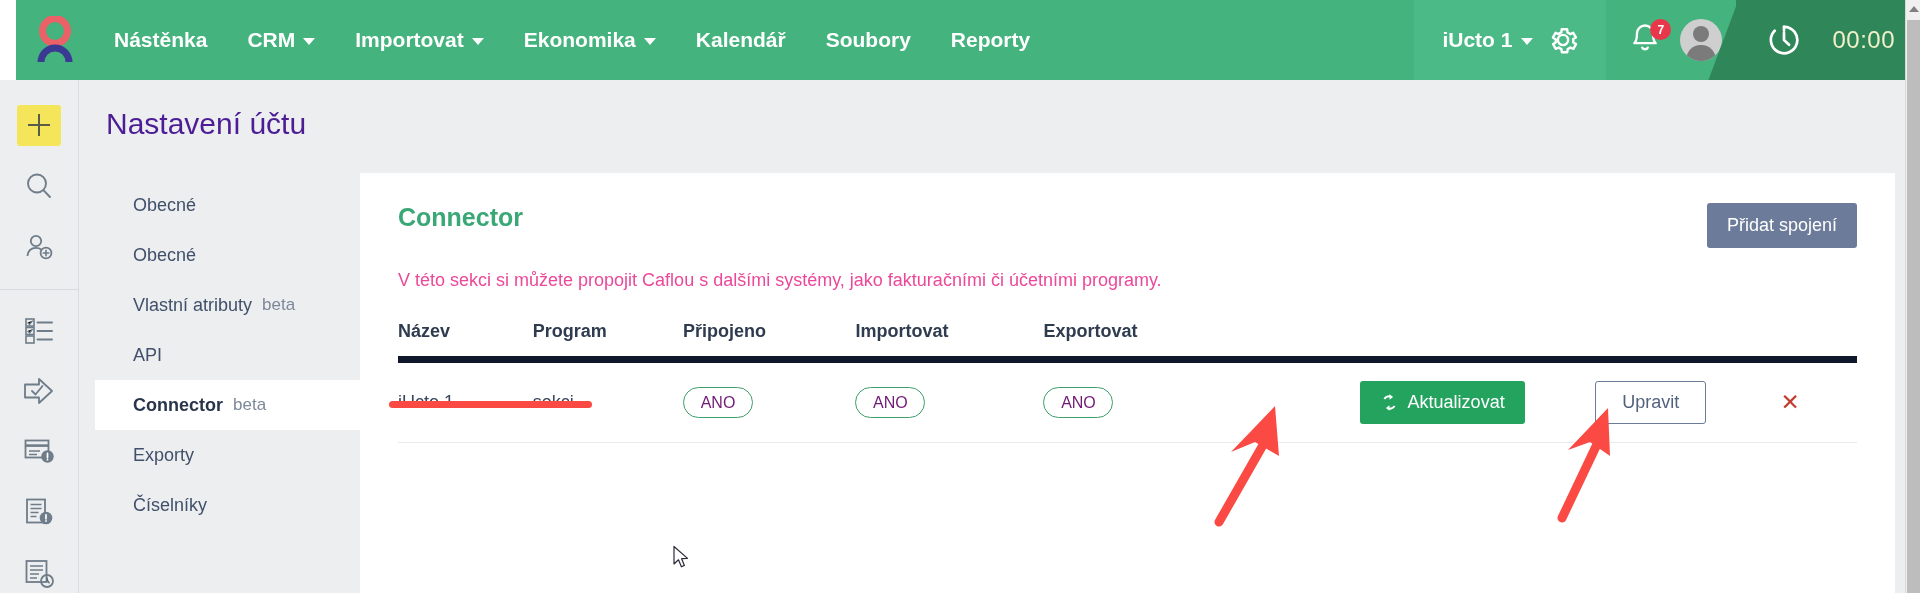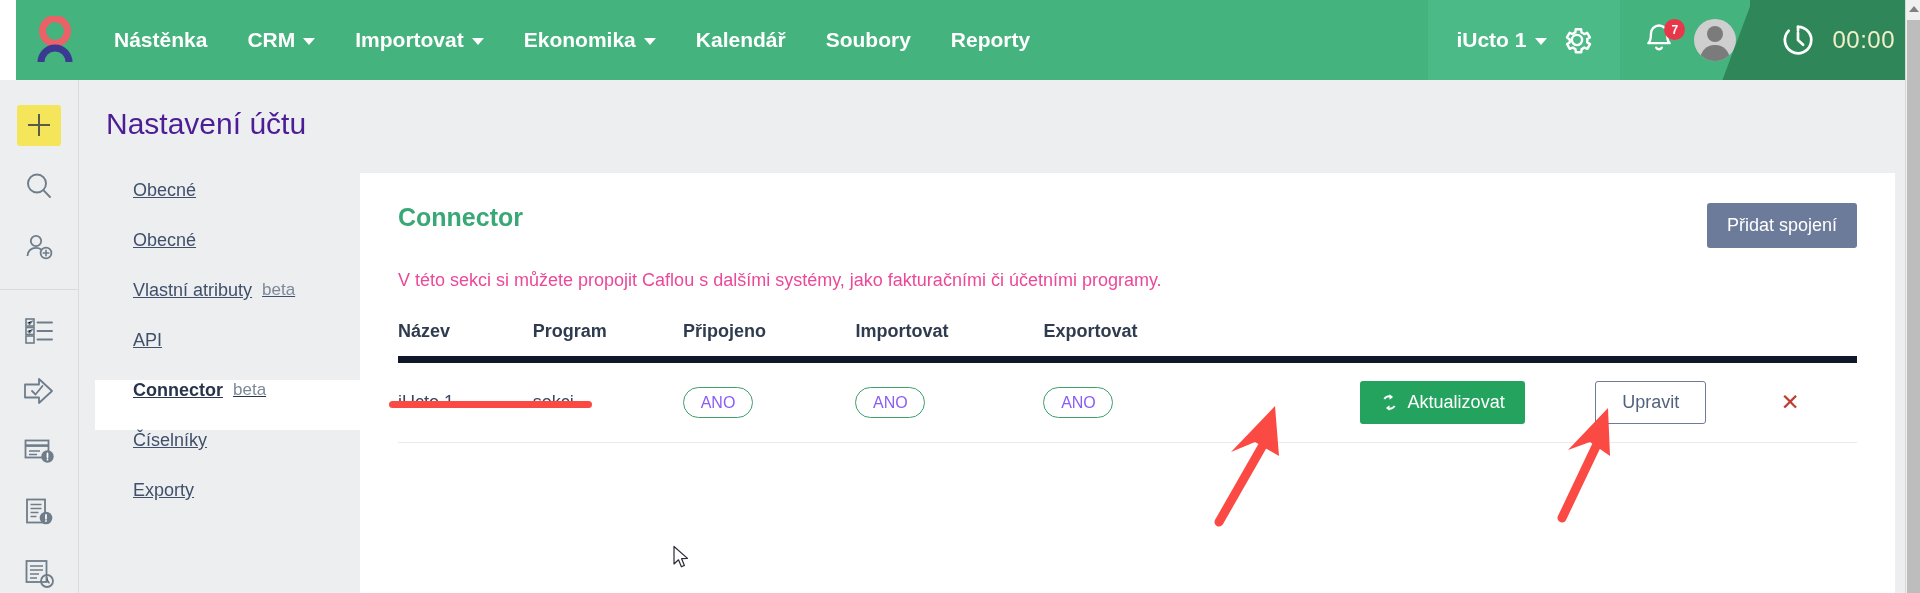--- a/index.html
+++ b/index.html
@@ -80,21 +80,21 @@
     width: 16px; height: 16px; border-radius: 50%; background: #7b7b7b;
   }
   .avatar .body {
     position: absolute; bottom: -6px; left: 50%; transform: translateX(-50%);
     width: 29px; height: 22px; border-radius: 14px 14px 0 0; background: #7b7b7b;
   }
 
   .timer-box {
     position: relative; height: 80px;
     background: #2e8659; display: flex; align-items: center;
-    padding: 0 26px 0 30px; gap: 16px; cursor: pointer;
+    padding: 0 26px 0 30px; gap: 30px; cursor: pointer;
   }
   .timer-box::before {
     content: ""; position: absolute; left: -28px; top: 0;
     width: 30px; height: 80px;
     background: #2e8659;
     clip-path: polygon(100% 0, 100% 100%, 0 100%);
   }
   .timer-icon { width: 36px; height: 36px; }
   .timer-val { color: #f2f0c8; font-size: 24px; letter-spacing: .5px; }
 
@@ -137,23 +137,23 @@
   .page-title {
     position: absolute; top: 27px; left: 27px;
     font-size: 30px; color: #4c1d95; font-weight: normal;
   }
 
   
   .settings-nav {
     position: absolute; top: 100px; left: 16px; width: 281px;
   }
   .snav-item {
-    height: 50px; display: flex; 
+    height: 50px; display: flex; align-items: center;
     padding-left: 38px; gap: 10px;
-    font-size: 18px; color: #41506a; cursor: pointer; text-decoration: underline;
+    font-size: 18px; color: #41506a; cursor: pointer;
   }
   .snav-item.active { background: #ffffff; font-weight: bold; color: #28354a; }
   .snav-beta { font-size: 17px; color: #7d8899; font-weight: normal; }
 
   
   .card {
     position: absolute; top: 93px; left: 281px; right: 10px; bottom: 0;
     background: #ffffff;
   }
   .card-head {
@@ -186,21 +186,21 @@
   .col-imp  { width: 194px; margin-left: 44px; }
   .col-exp  { width: 330px; }
   .col-upd  { width: 240px; }
   .col-edit { width: 190px; }
   .col-del  { width: 80px; }
 
   .pill {
     display: inline-flex; align-items: center; justify-content: center;
     min-width: 70px; height: 31px; padding: 0 14px;
     border: 1px solid #3f9f6b; border-radius: 16px;
-    color: #8b5cf6; font-size: 16px; background: #fff;
+    color: #701a75; font-size: 16px; background: #fff;
   }
   .btn-update {
     display: inline-flex; align-items: center; gap: 9px;
     background: #24a35f; color: #ffffff; border: none; border-radius: 3px;
     font-size: 18px; padding: 11px 20px; cursor: pointer;
     font-family: "Liberation Sans", sans-serif;
   }
   .btn-edit {
     display: inline-flex; align-items: center; justify-content: center;
     background: #ffffff; color: #53627c;
@@ -396,24 +396,24 @@
         <span class="snav-beta">beta</span>
       </div>
       <div class="snav-item">
         <span>API</span>
       </div>
       <div class="snav-item active">
         <span>Connector</span>
         <span class="snav-beta">beta</span>
       </div>
       <div class="snav-item">
+        <span>Exporty</span>
+      </div>
+      <div class="snav-item">
         <span>Číselníky</span>
-      </div>
-      <div class="snav-item">
-        <span>Exporty</span>
       </div>
     </div>
 
     <div class="card">
 
       <div class="card-head">
         <div class="card-title">Connector</div>
         <button class="add-btn">Přidat spojení</button>
       </div>
 

